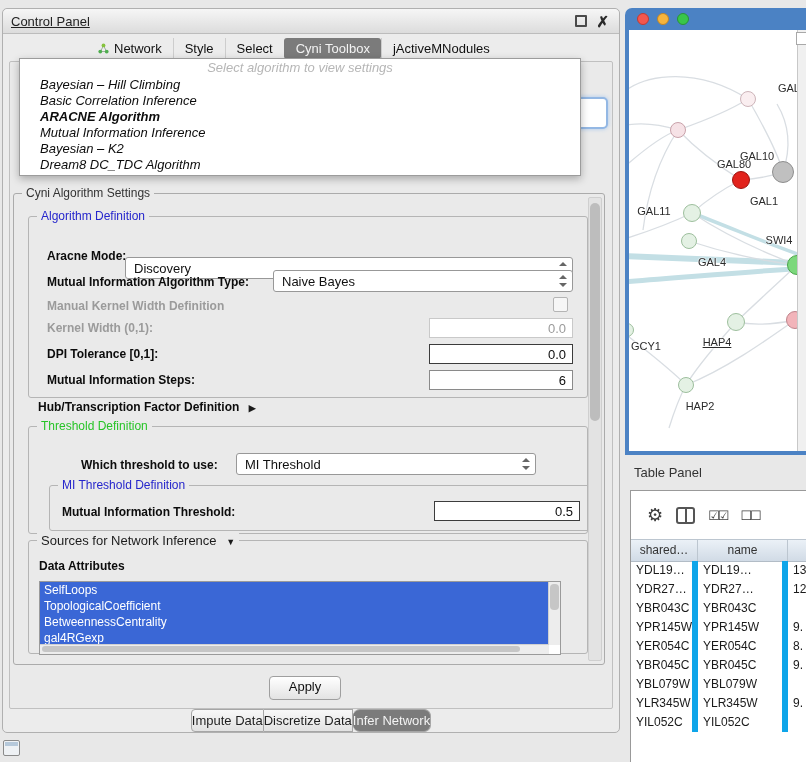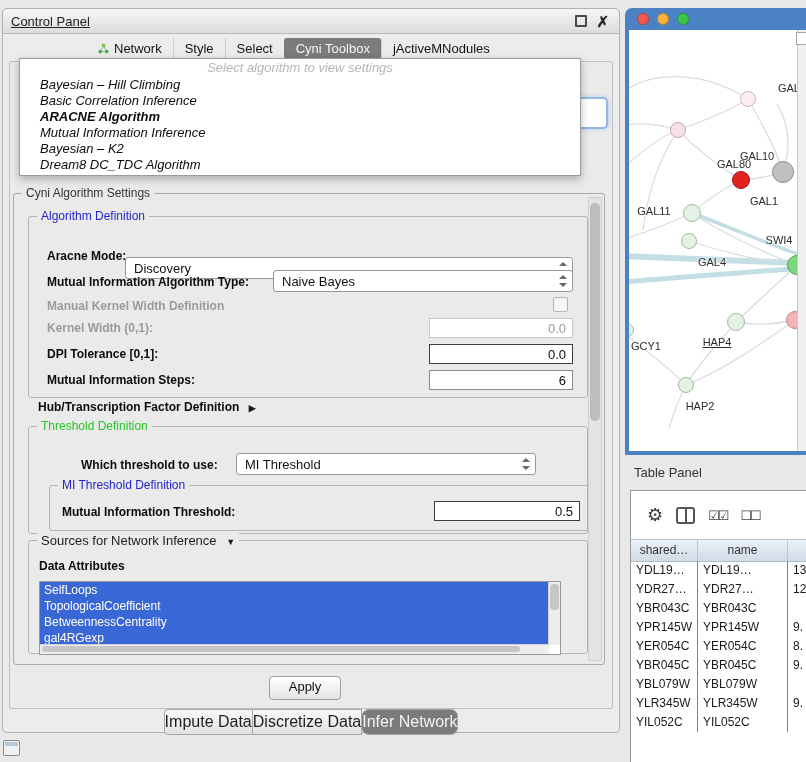--- a/index.html
+++ b/index.html
@@ -69,21 +69,21 @@
   .attr-vthumb{position:absolute;left:1px;right:1px;top:2px;height:26px;background:#c6c6c6;border-radius:4px;}
   .attr-hsb{position:absolute;left:0;right:11px;bottom:0;height:9px;background:#ededed;border-top:1px solid #d0d0d0;}
   .attr-hthumb{position:absolute;left:2px;top:1px;height:6px;width:94%;background:#c6c6c6;border-radius:3px;}
   .sg-scroll{position:absolute;right:2px;top:3px;bottom:3px;width:12px;background:#e3e3e3;
       border:1px solid #cfcfcf;border-radius:2px;}
   .sg-thumb{position:absolute;left:1px;right:1px;top:5px;height:218px;background:#bdbdbd;border-radius:5px;}
   .apply-btn{position:absolute;left:266px;top:667px;width:70px;height:22px;border:1px solid #9f9f9f;
       border-radius:4px;background:linear-gradient(#ffffff,#e3e3e3);font-size:13px;color:#111;
       text-align:center;line-height:20px;}
   .btab-bar{position:absolute;left:0;right:0;top:700px;display:flex;justify-content:center;}
-  .btab{border:1px solid #a6a6a6;border-left-width:0;padding:3px 0;font-size:16px;
+  .btab{border:1px solid #a6a6a6;border-left-width:0;padding:3px 0;font-size:13px;
       background:linear-gradient(#f8f8f8,#e2e2e2);color:#1e1e1e;white-space:nowrap;}
   .btab:first-child{border-left-width:1px;border-radius:4px 0 0 4px;}
   .btab:last-child{border-radius:0 4px 4px 0;}
   .btab.sel{background:#7b7b7b;color:#f3f3f3;border-radius:7px;}
   
   .net-win{position:absolute;left:625px;top:8px;width:300px;height:447px;background:#4b82c4;
       border-radius:7px 7px 0 0;}
   .mac-dots{position:absolute;left:12px;top:5px;display:flex;gap:8px;}
   .dot{width:12px;height:12px;border-radius:50%;box-sizing:border-box;}
   .dot.red{background:#f4574e;border:1px solid #c13b33;}
@@ -108,21 +108,21 @@
   .cols-icon{width:15px;height:13px;border:2px solid #555;border-radius:3px;position:relative;display:inline-block;}
   .cols-icon::before{content:"";position:absolute;left:50%;top:0;bottom:0;width:2px;background:#555;transform:translateX(-50%);}
   .cbx-pair{font-size:13px;color:#3e3e3e;letter-spacing:-2px;}
   .tp-header{position:absolute;left:0;right:0;top:48px;height:21px;display:grid;
       grid-template-columns:67px 90px 1fr;background:linear-gradient(#ebf1f7,#d1dbe6);
       border-top:1px solid #bcc6d0;border-bottom:1px solid #b2bcc6;}
   .th{font-size:12px;color:#333;text-align:center;line-height:20px;border-right:1px solid #bcc6d0;
       overflow:hidden;white-space:nowrap;}
   .tp-body{position:absolute;left:0;right:0;top:70px;bottom:0;overflow:hidden;}
   .trow{display:grid;grid-template-columns:67px 90px 1fr;height:19px;}
-  .td{font-size:12px;color:#1a1a1a;line-height:19px;padding-left:5px;border-right:1px solid #0ea5e9;
+  .td{font-size:12px;color:#1a1a1a;line-height:19px;padding-left:5px;border-right:6px solid #0ea5e9;
       white-space:nowrap;overflow:hidden;}
   
   .mini-ic{position:absolute;left:3px;top:740px;width:15px;height:14px;border:1px solid #8a8a8a;
       background:#eef1f4;border-radius:2px;}
   .mini-ic::before{content:"";position:absolute;left:1px;right:1px;top:1px;height:4px;background:#b5c8da;}
 </style>
 </head>
 <body>
 
 <div class="cp">

